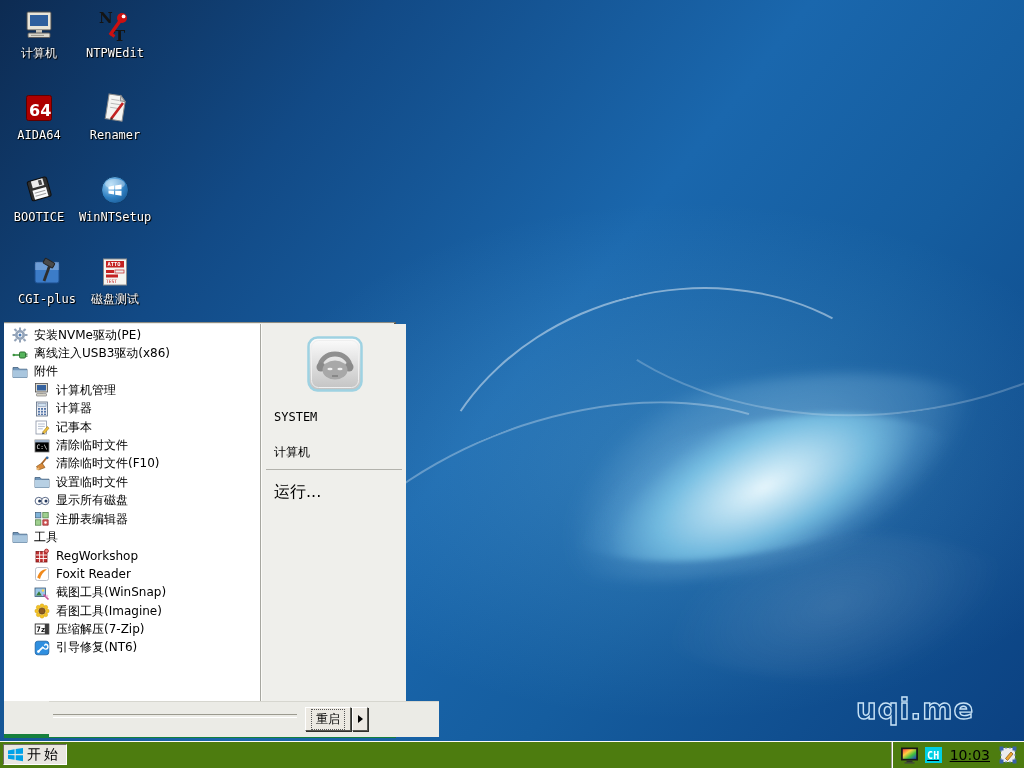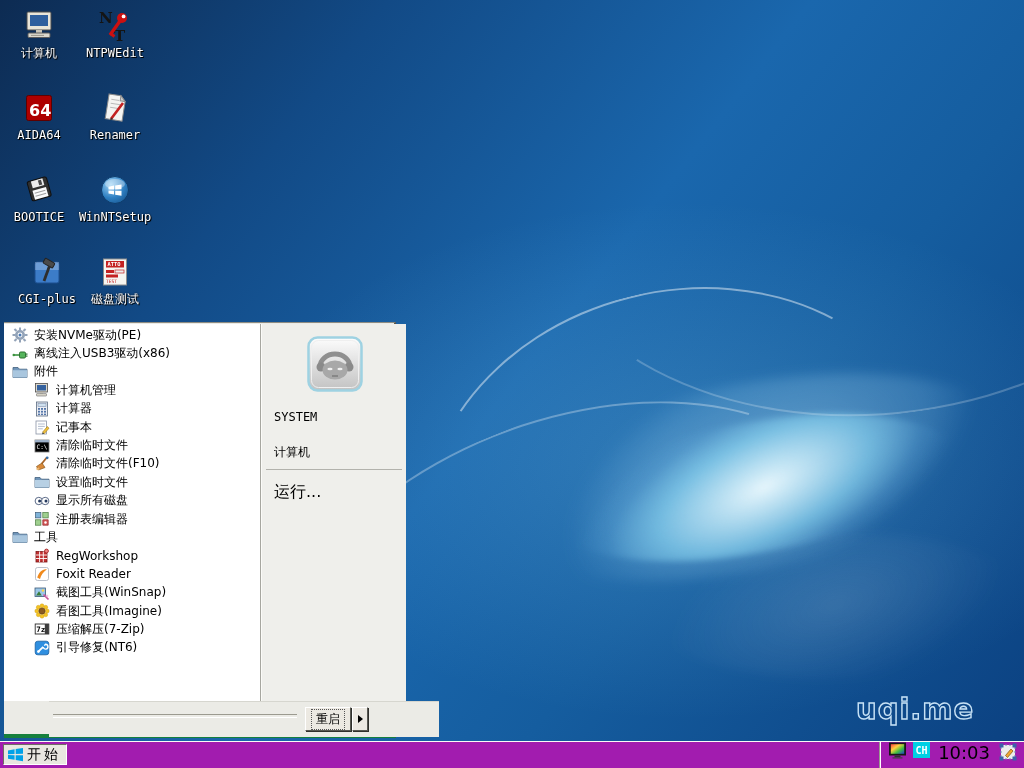--- a/index.html
+++ b/index.html
@@ -54,34 +54,34 @@
   .menu-bottom{position:absolute;left:0;top:378px;width:100%;height:35px;background:#ebebe6;border-top:1px solid #d6d6cf;margin-left:45px;}
   .groove{position:absolute;left:4px;top:12px;width:244px;height:2px;border-top:1px solid #9b9a90;border-bottom:1px solid #ffffff;}
   .btn{box-sizing:border-box;background:#ece9e2;border:1px solid;border-color:#ffffff #585852 #585852 #ffffff;
     box-shadow:1px 1px 0 #30302c;font-size:12px;color:#000;display:flex;align-items:center;justify-content:center;cursor:default;}
   .restart-btn{position:absolute;left:256px;top:5px;width:46px;height:24px;}
   .restart-btn .focus{border:1px dotted #555;padding:1px 4px;}
   .restart-arrow{position:absolute;left:303px;top:5px;width:16px;height:24px;}
   .restart-arrow .tri{width:0;height:0;border-left:5px solid #000;border-top:4px solid transparent;border-bottom:4px solid transparent;}
 
   
-  .taskbar{position:absolute;left:0;top:741px;width:1024px;height:27px;background:#a21caf;
+  .taskbar{position:absolute;left:0;top:741px;width:1024px;height:27px;background:#4d7c0f;
     border-top:1px solid #fbfaf7;box-sizing:border-box;}
   .start-btn{position:absolute;left:3px;top:2px;width:64px;height:21px;box-sizing:border-box;
     background:#e9e7e0;border:1px solid;border-color:#6e6c64 #ffffff #ffffff #6e6c64;
     display:flex;align-items:center;padding-left:3px;cursor:default;}
   .start-btn .winlogo{width:17px;height:15px;margin-right:3px;}
   .start-btn .slabel{font-size:14px;color:#000;letter-spacing:3px;}
-  .tray{position:absolute;right:2px;top:0;height:26px;display:flex;
-    border-left:1px solid #9a988e;box-shadow:inset 1px 0 0 #ffffff;padding:0 4px 0 8px;}
+  .tray{position:absolute;right:2px;top:0;height:26px;display:flex;align-items:center;
+    border-left:1px solid #9a988e;box-shadow:inset 1px 0 0 #ffffff;padding:0 4px 0 8px;text-decoration:underline;}
   .tray .ticon{width:19px;height:17px;margin-right:6px;}
   .tray .ticon svg{display:block;}
   .lang-badge{width:17px;height:16px;background:#00d0e4;color:#fff;font-size:10px;font-weight:bold;
     display:flex;align-items:center;justify-content:center;margin-right:8px;font-family:"DejaVu Sans Mono",monospace;cursor:default;}
-  .clock{font-size:18px;color:#000;margin-right:8px;font-family:"DejaVu Sans","Liberation Sans",sans-serif;cursor:default;}
+  .clock{font-size:14px;color:#000;margin-right:8px;font-family:"DejaVu Sans","Liberation Sans",sans-serif;cursor:default;}
   .showdesk{width:20px;height:20px;cursor:default;}
 </style>
 </head>
 <body>
 
 <div class="screen">
 
   <div class="wallpaper">
     <div class="leaf leaf-b"></div>
     <div class="leaf leaf-a"></div>

